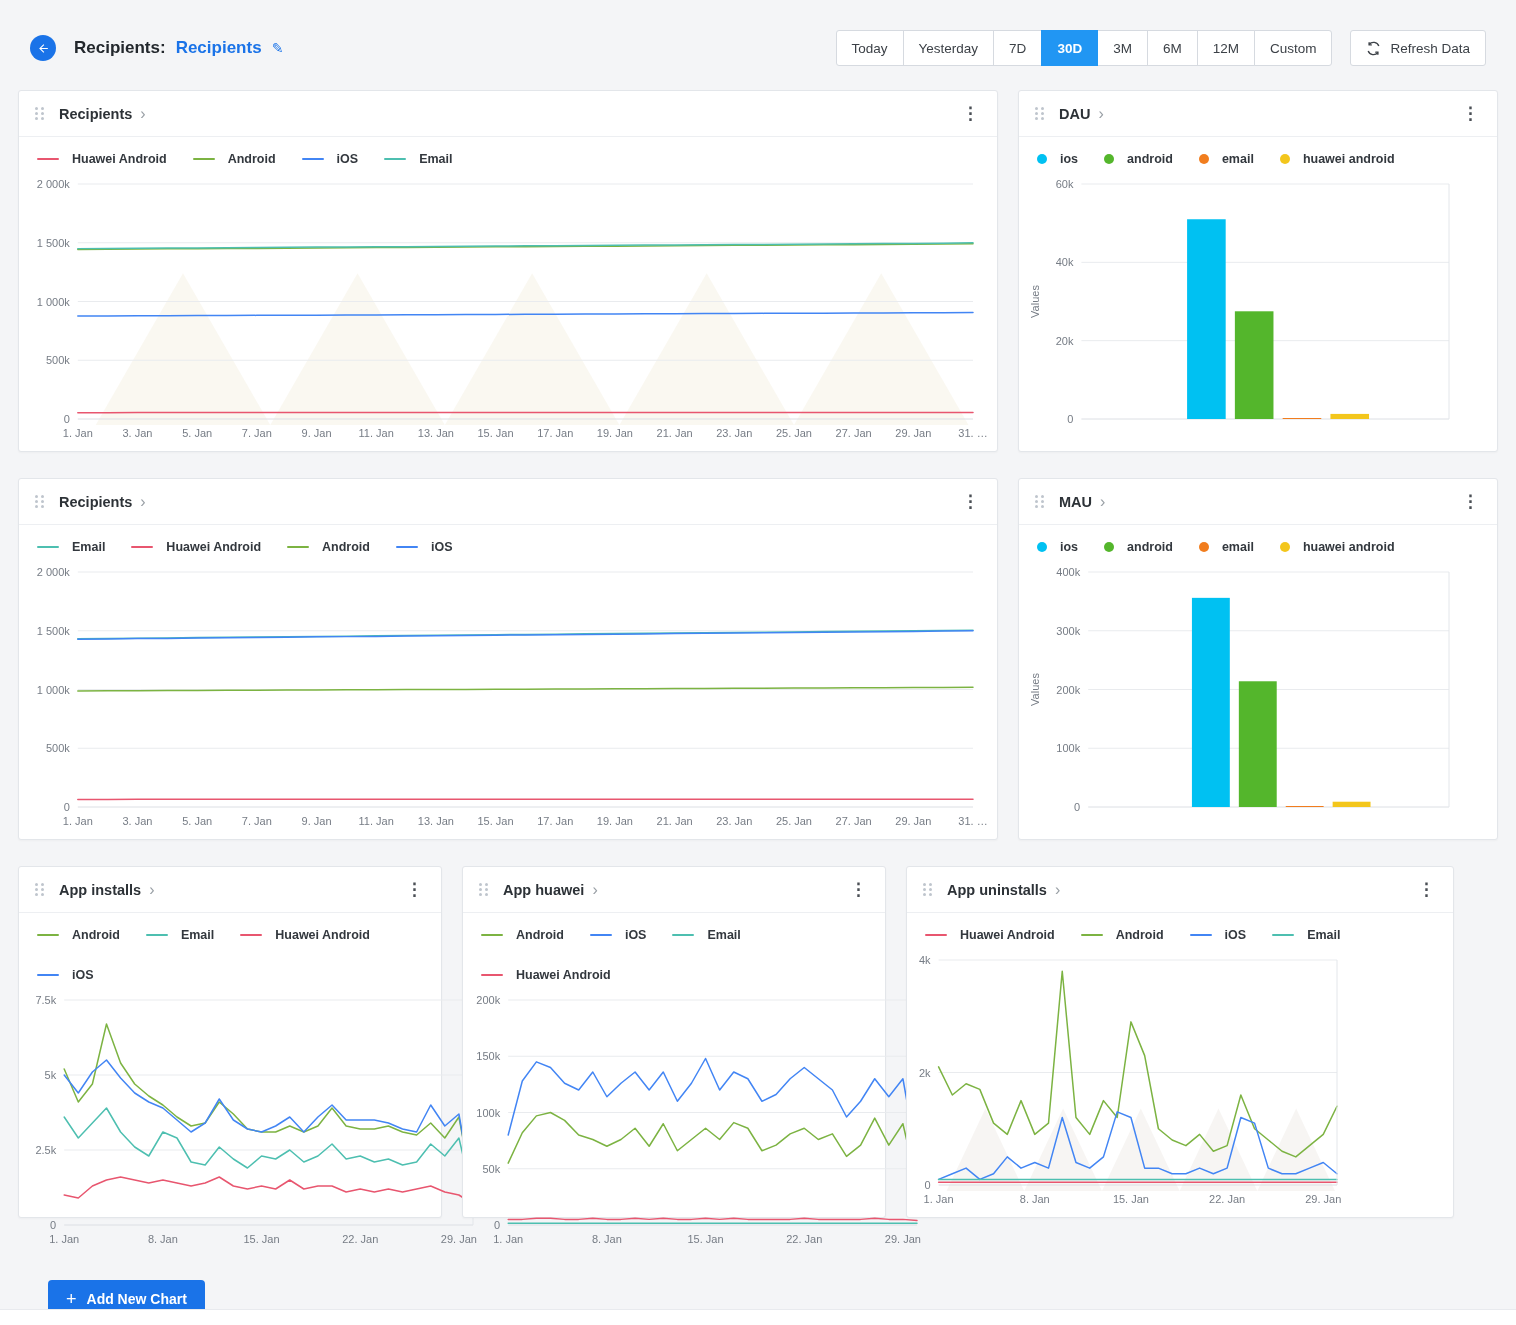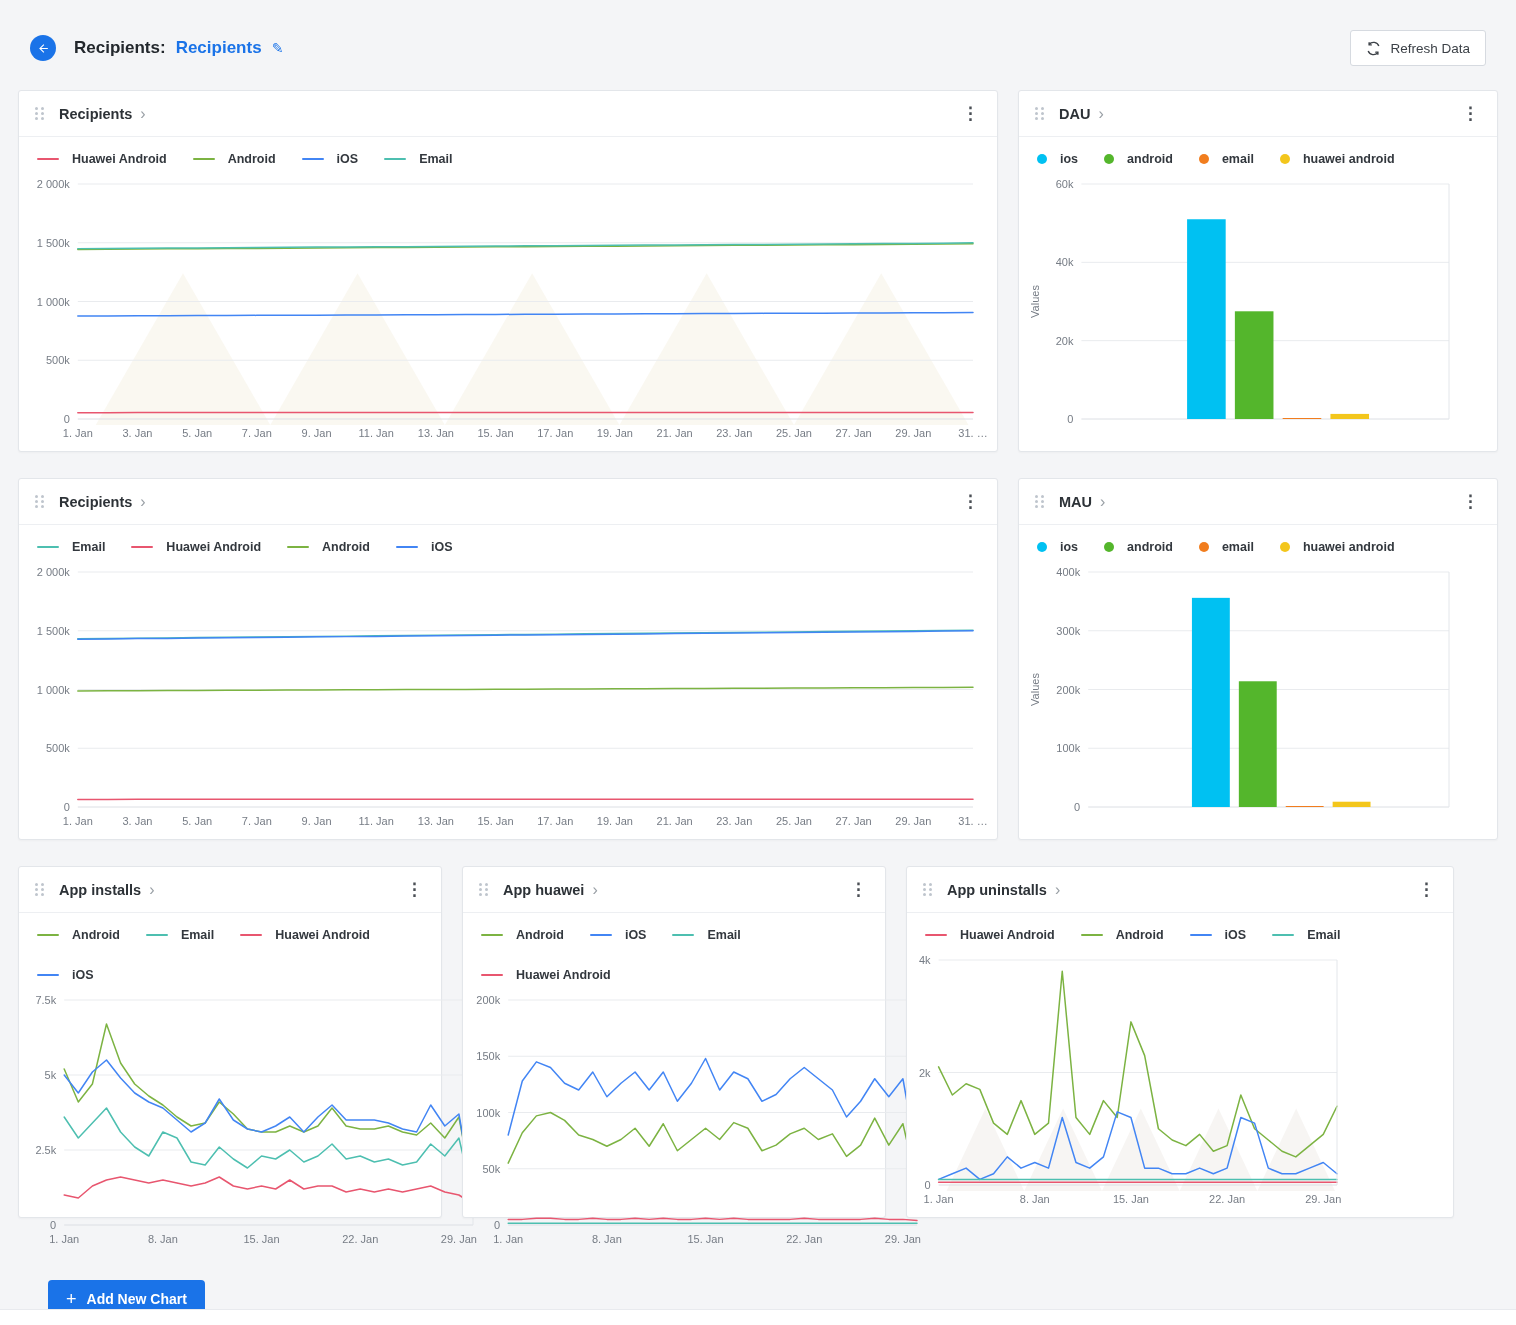--- a/index.html
+++ b/index.html
@@ -47,20 +47,30 @@
     <button class="back-btn">
       <svg width="13" height="13" viewBox="0 0 24 24">
           <path d="M20 11H7.8l5.6-5.6L12 4l-8 8 8 8 1.4-1.4L7.8 13H20z" fill="#fff"></path>
         </svg>
     </button>
     <span class="dash-title">Recipients:</span>
     <a class="app-name">Recipients</a>
     <span class="pencil">✎</span>
   </div>
   <div class="hdr-right">
+    <div class="range-group">
+      <button class="seg">Today</button>
+      <button class="seg">Yesterday</button>
+      <button class="seg">7D</button>
+      <button class="seg active">30D</button>
+      <button class="seg">3M</button>
+      <button class="seg">6M</button>
+      <button class="seg">12M</button>
+      <button class="seg">Custom</button>
+    </div>
     <button class="refresh-btn">
       <svg width="15" height="15" viewBox="0 0 24 24" fill="none" stroke="#3c4147" stroke-width="2.2">
           <path d="M20.5 8A9 9 0 0 0 5 5.6"></path>
           <path d="M5 2.8v3.4h3.4" stroke-linecap="round"></path>
           <path d="M3.5 16a9 9 0 0 0 15.5 2.4"></path>
           <path d="M19 21.2v-3.4h-3.4" stroke-linecap="round"></path>
         </svg>
       <span>Refresh Data</span>
     </button>
   </div>

